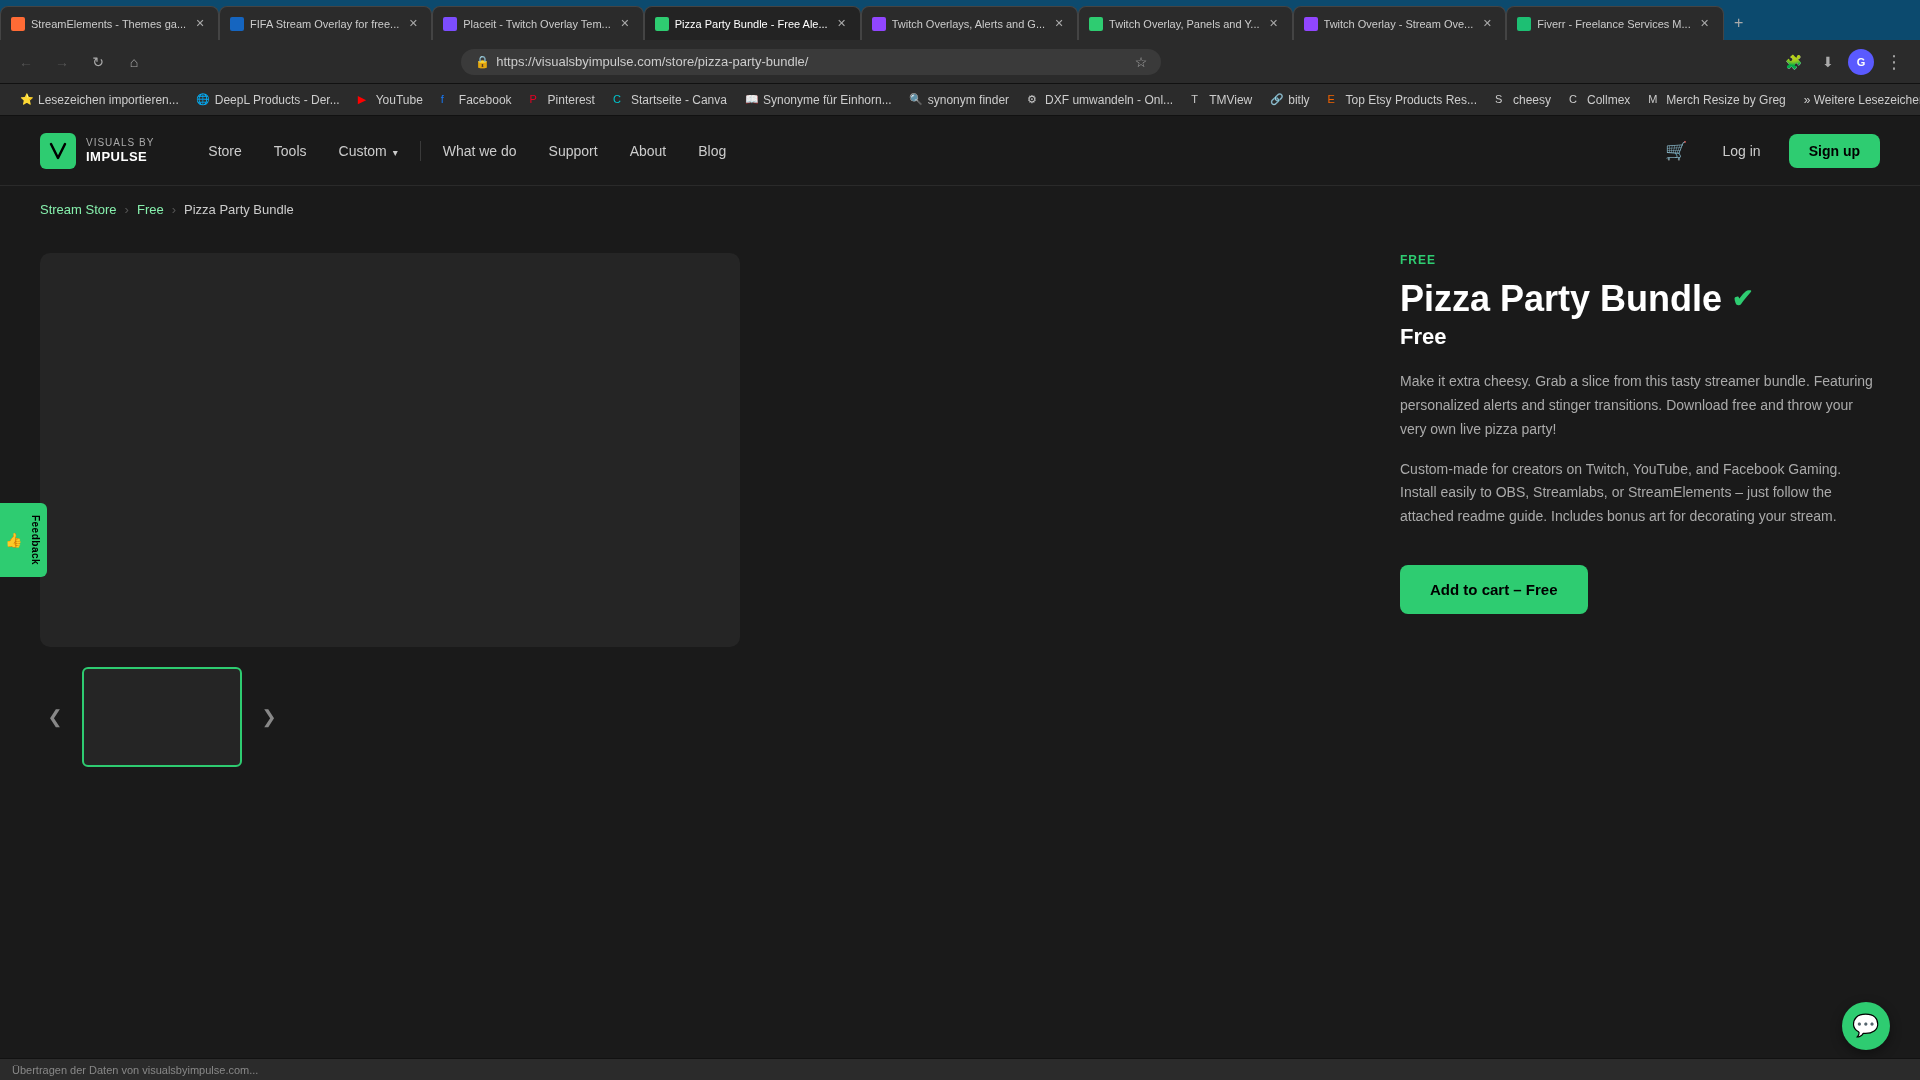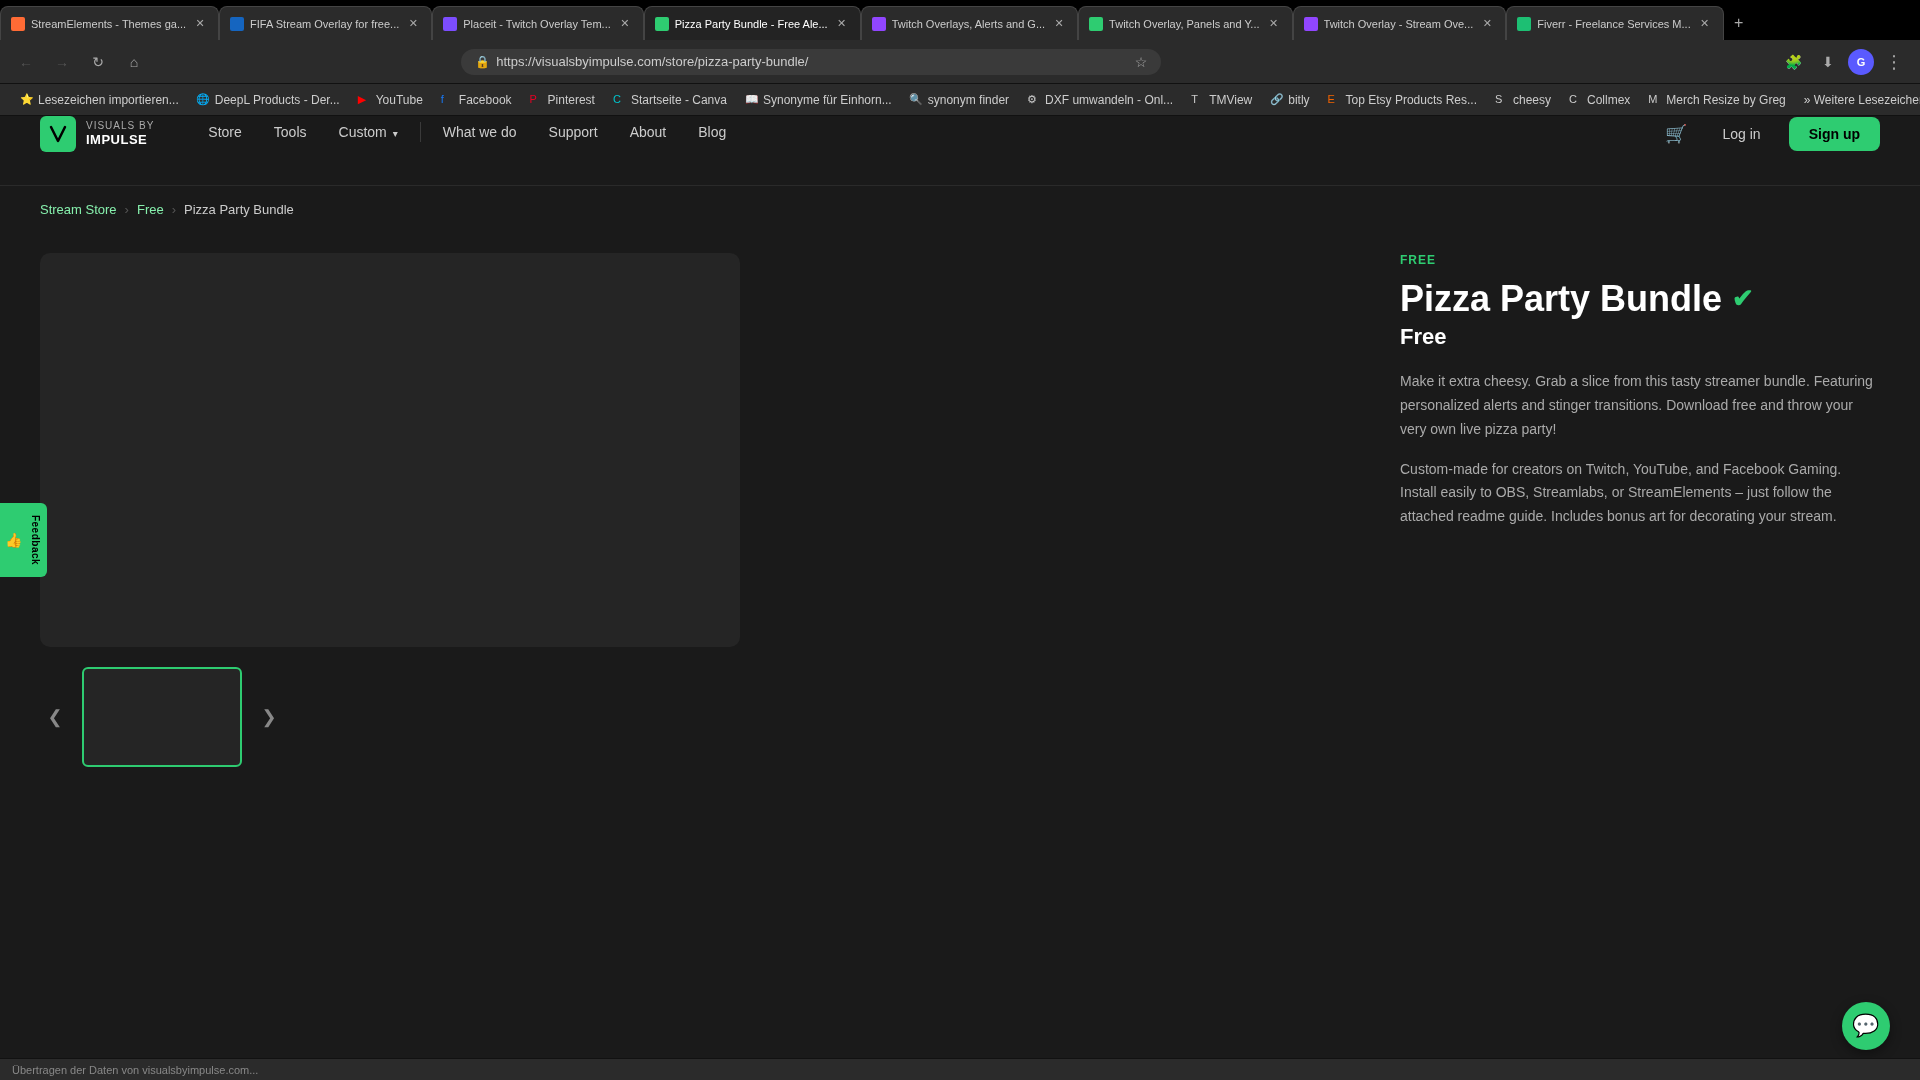--- a/index.html
+++ b/index.html
@@ -2,21 +2,21 @@
 <html><head>
   <meta charset="utf-8">
   <style>
     * { margin: 0; padding: 0; box-sizing: border-box; }
     body { font-family: -apple-system, BlinkMacSystemFont, 'Segoe UI', sans-serif; background: #1a1a1a; color: #e0e0e0; font-size: 14px; overflow-x: hidden; }
 
     
     .browser-chrome { background: #2b2b2b; width: 1920px; }
 
     
-    .tab-bar { display: flex; align-items: flex-start; background: #000000; padding: 6px 0 0 0; height: 40px; overflow: hidden; }
+    .tab-bar { display: flex; align-items: flex-start; background: #0c4a6e; padding: 6px 0 0 0; height: 40px; overflow: hidden; }
     .tab { display: flex; align-items: center; height: 34px; padding: 0 10px; background: #2b2b2b; border-radius: 8px 8px 0 0; min-width: 180px; max-width: 220px; font-size: 12px; color: #ccc; cursor: pointer; gap: 6px; border: 1px solid #444; border-bottom: none; position: relative; }
     .tab.active { background: #232323; color: #fff; z-index: 1; }
     .tab .tab-favicon { width: 14px; height: 14px; border-radius: 2px; flex-shrink: 0; }
     .tab .tab-label { overflow: hidden; text-overflow: ellipsis; white-space: nowrap; flex: 1; font-size: 11px; }
     .tab .tab-close { width: 16px; height: 16px; border-radius: 50%; display: flex; align-items: center; justify-content: center; color: #aaa; font-size: 11px; flex-shrink: 0; }
     .tab-new { width: 30px; height: 34px; display: flex; align-items: center; justify-content: center; color: #aaa; font-size: 16px; cursor: pointer; }
 
     
     .address-bar { display: flex; align-items: center; padding: 6px 12px; gap: 8px; background: #2b2b2b; height: 44px; border-bottom: 1px solid #111; }
     .nav-btn { width: 28px; height: 28px; border-radius: 50%; display: flex; align-items: center; justify-content: center; color: #aaa; cursor: pointer; font-size: 14px; flex-shrink: 0; }
@@ -31,21 +31,21 @@
     
     .bookmarks-bar { display: flex; align-items: center; padding: 3px 12px; gap: 2px; background: #2b2b2b; height: 32px; border-bottom: 1px solid #111; overflow: hidden; }
     .bookmark { display: flex; align-items: center; gap: 4px; padding: 3px 8px; border-radius: 4px; cursor: pointer; color: #ccc; font-size: 12px; white-space: nowrap; }
     .bookmark-favicon { width: 14px; height: 14px; flex-shrink: 0; font-size: 11px; }
     .bookmark-more { margin-left: auto; padding: 3px 8px; }
 
     
     .page { background: #1a1a1a; min-height: 860px; }
 
     
-    .site-header { display: flex; align-items: flex-start; padding: 0 40px; height: 70px; background: #1a1a1a; border-bottom: 1px solid #2a2a2a; }
+    .site-header { display: flex; align-items: center; padding: 0 40px; height: 70px; background: #1a1a1a; border-bottom: 1px solid #2a2a2a; }
     .logo { display: flex; align-items: center; gap: 10px; text-decoration: none; color: white; font-weight: 700; font-size: 13px; letter-spacing: 0.5px; }
     .logo-icon { width: 36px; height: 36px; background: #2ecc71; border-radius: 6px; display: flex; align-items: center; justify-content: center; }
     .logo-text { line-height: 1.2; }
     .logo-text .visuals { font-size: 10px; font-weight: 400; color: #aaa; letter-spacing: 1px; text-transform: uppercase; }
     .logo-text .by-impulse { font-size: 13px; font-weight: 700; color: #fff; letter-spacing: 0.5px; }
     .main-nav { display: flex; align-items: center; margin-left: 40px; gap: 4px; }
     .nav-item { padding: 8px 14px; color: #ccc; font-size: 14px; cursor: pointer; border-radius: 6px; white-space: nowrap; }
     .nav-divider { width: 1px; height: 20px; background: #3a3a3a; margin: 0 4px; }
     .nav-right { display: flex; align-items: center; gap: 12px; margin-left: auto; }
     .cart-btn { width: 36px; height: 36px; display: flex; align-items: center; justify-content: center; color: #ccc; cursor: pointer; font-size: 18px; }
@@ -288,20 +288,21 @@
 
       <div class="product-info">
         <div class="product-badge">FREE</div>
         <div class="product-title">
           <span>Pizza Party Bundle</span>
           <span class="verified-icon">✔</span>
         </div>
         <div class="product-price">Free</div>
         <p class="product-desc">Make it extra cheesy. Grab a slice from this tasty streamer bundle. Featuring personalized alerts and stinger transitions. Download free and throw your very own live pizza party!</p>
         <p class="product-desc">Custom-made for creators on Twitch, YouTube, and Facebook Gaming. Install easily to OBS, Streamlabs, or StreamElements – just follow the attached readme guide. Includes bonus art for decorating your stream.</p>
+        <button class="add-cart-btn">Add to cart – Free</button>
       </div>
 
     </div>
   </div>
 </div>
 
 <div class="feedback-widget">
   <span style="writing-mode: vertical-rl; text-orientation: mixed; font-size: 10px; font-weight: 600; letter-spacing: 0.5px;">Feedback</span>
   <span class="feedback-thumb">👍</span>
 </div>

